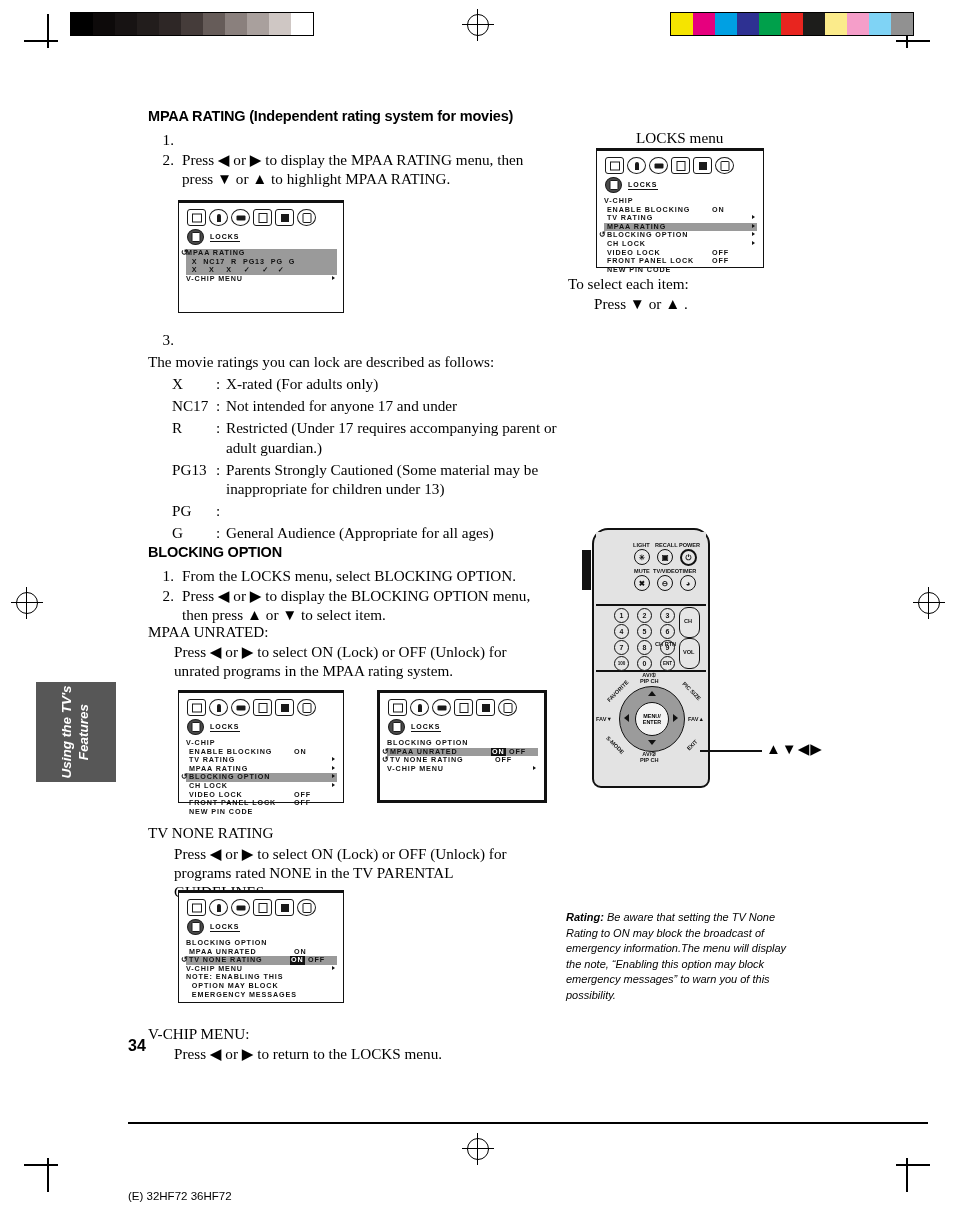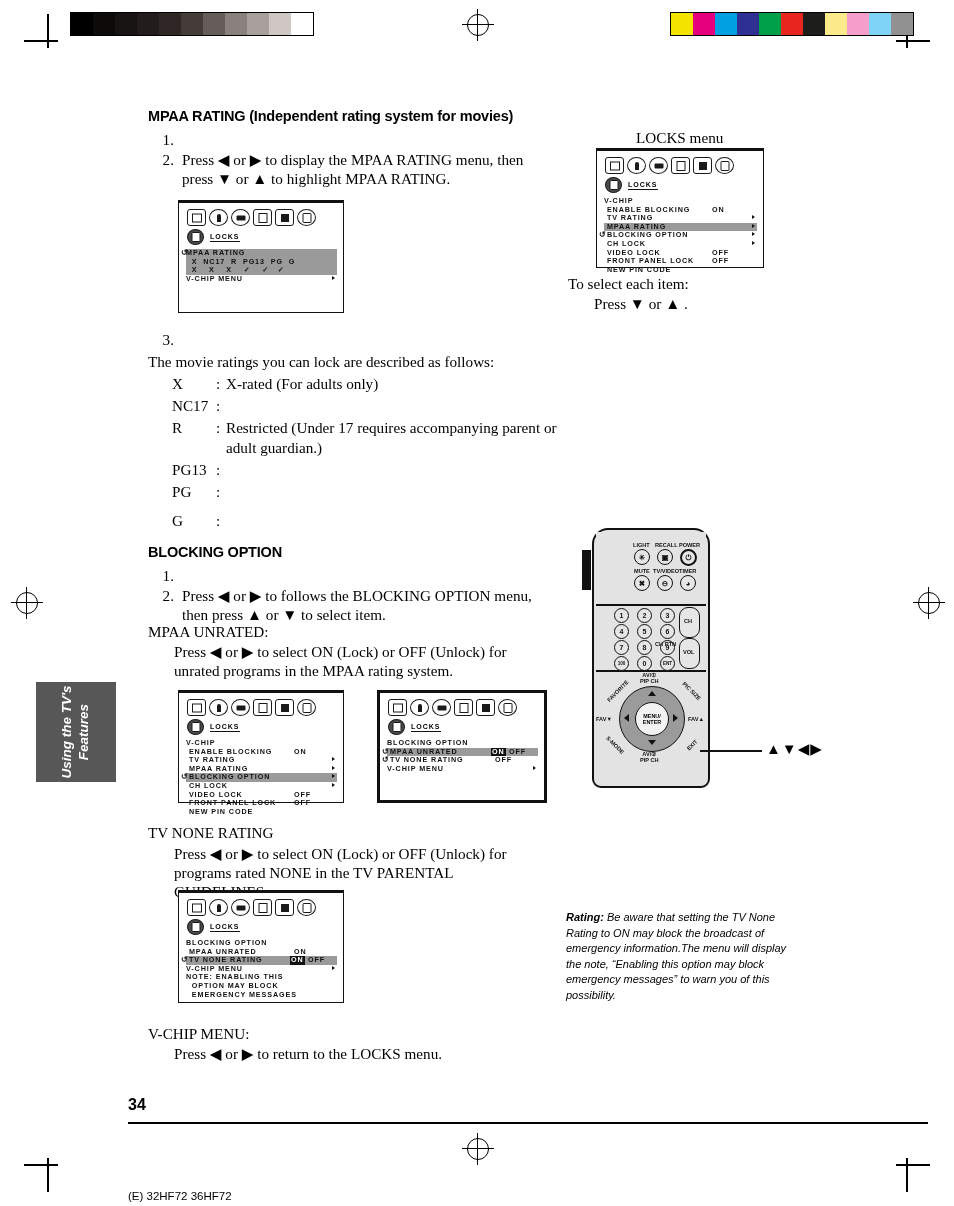--- a/index.html
+++ b/index.html
@@ -185,48 +185,52 @@
 
 <div class="abs" id="ratings-list" style="left:172px;top:374px;width:396px;">
     <div class="p rate-li" style="margin-bottom: 3px;">
       <span class="k">X</span>
       <span class="c">:</span>
       <span style="flex:1"> X-rated (For adults only)</span>
     </div>
     <div class="p rate-li" style="margin-bottom: 3px;">
       <span class="k">NC17</span>
       <span class="c">:</span>
+      <span style="flex:1"> Not intended for anyone 17 and under</span>
     </div>
     <div class="p rate-li" style="margin-bottom: 3px;">
       <span class="k">R</span>
       <span class="c">:</span>
       <span style="flex:1"> Restricted (Under 17 requires accompanying parent or adult guardian.)</span>
     </div>
     <div class="p rate-li" style="margin-bottom: 3px;">
       <span class="k">PG13</span>
       <span class="c">:</span>
-    </div>
-    <div class="p rate-li" style="margin-bottom: 10px;">
+      <span style="flex:1"> Parents Strongly Cautioned (Some material may be inappropriate for children under 13)</span>
+    </div>
+    <div class="p rate-li" style="margin-bottom: 3px;">
       <span class="k">PG</span>
       <span class="c">:</span>
     </div>
     <div class="p rate-li" style="margin-bottom: 3px;">
       <span class="k">G</span>
       <span class="c">:</span>
+      <span style="flex:1"> General Audience (Appropriate for all ages)</span>
     </div>
   </div>
 
 <div class="abs h-sec" style="left:148px;top:544px;">BLOCKING OPTION</div>
 
 <div class="abs p num-li" style="left:152px;top:566px;width:400px;">
   <span class="n">1.</span>
+  <span>From the LOCKS menu, select BLOCKING OPTION.</span>
 </div>
 <div class="abs p num-li" style="left:152px;top:586px;width:390px;">
   <span class="n">2.</span>
-  <span>Press ◀ or ▶ to follows the BLOCKING OPTION menu, then press ▲ or ▼ to select item.</span>
+  <span>Press ◀ or ▶ to display the BLOCKING OPTION menu, then press ▲ or ▼ to select item.</span>
 </div>
 
 <div class="abs p" style="left:148px;top:622px;">MPAA UNRATED:</div>
 <div class="abs p" style="left:174px;top:642px;width:370px;">Press ◀ or ▶ to select ON (Lock) or OFF (Unlock) for unrated programs in the MPAA rating system.</div>
 
 <div class="osd" id="osd-locks-blocking" style="left:178px;top:690px;width:166px;height:113px;">
   <div class="icons">
     <div class="ico sq tv">
         <i></i>
       </div>
@@ -337,21 +341,21 @@
       <div class="row"><span>V-CHIP MENU</span><span class="arw"></span></div>
       <div class="row"><span>NOTE: ENABLING THIS</span></div>
       <div class="row"><span>  OPTION MAY BLOCK</span></div>
       <div class="row"><span>  EMERGENCY MESSAGES</span></div>
     </div>
 </div>
 
 <div class="abs p" style="left:148px;top:1024px;">V-CHIP MENU:</div>
 <div class="abs p" style="left:174px;top:1044px;width:380px;">Press ◀ or ▶ to return to the LOCKS menu.</div>
 
-<div class="abs" style="left:128px;top:1096px;font-family:'Liberation Sans',sans-serif;font-weight:bold;font-size:16px;">34</div>
+<div class="abs" style="left:128px;top:1037px;font-family:'Liberation Sans',sans-serif;font-weight:bold;font-size:16px;">34</div>
 <div class="abs" style="left:128px;top:1122px;width:800px;height:1.5px;background:#000;"></div>
 <div class="abs" style="left:128px;top:1190px;font-family:'Liberation Sans',sans-serif;font-size:11.5px;">(E) 32HF72  36HF72</div>
 
 <div class="abs p" style="left:636px;top:128px;">LOCKS menu</div>
 
 <div class="osd" id="osd-locks" style="left:596px;top:148px;width:168px;height:120px;">
   <div class="icons">
     <div class="ico sq tv">
         <i></i>
       </div>

